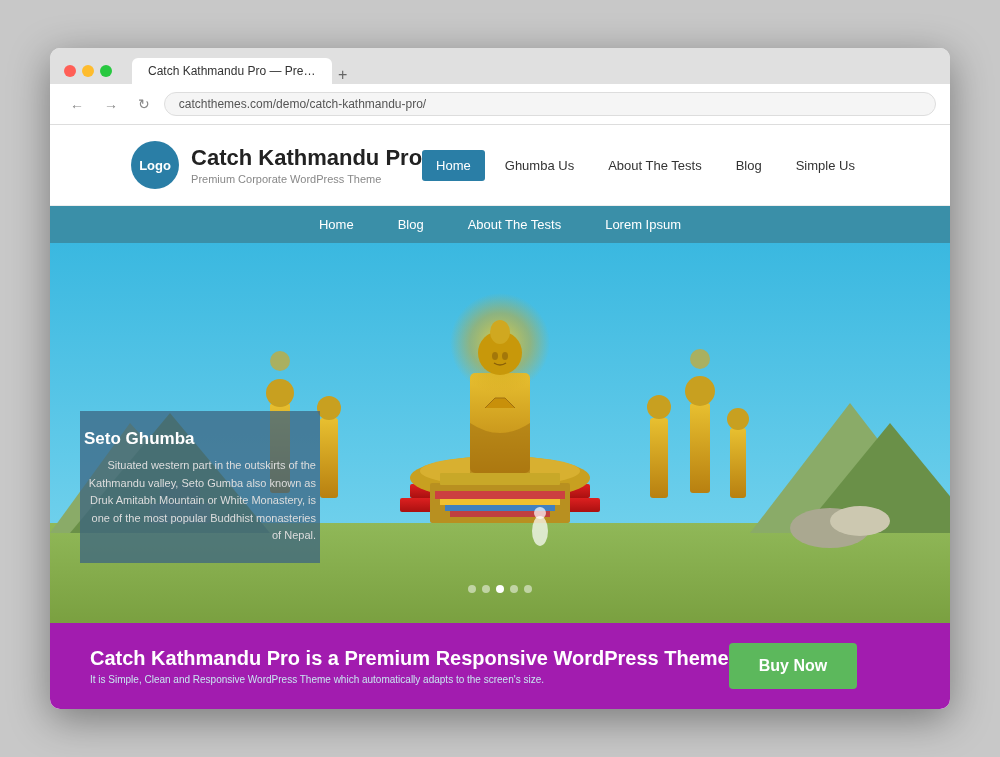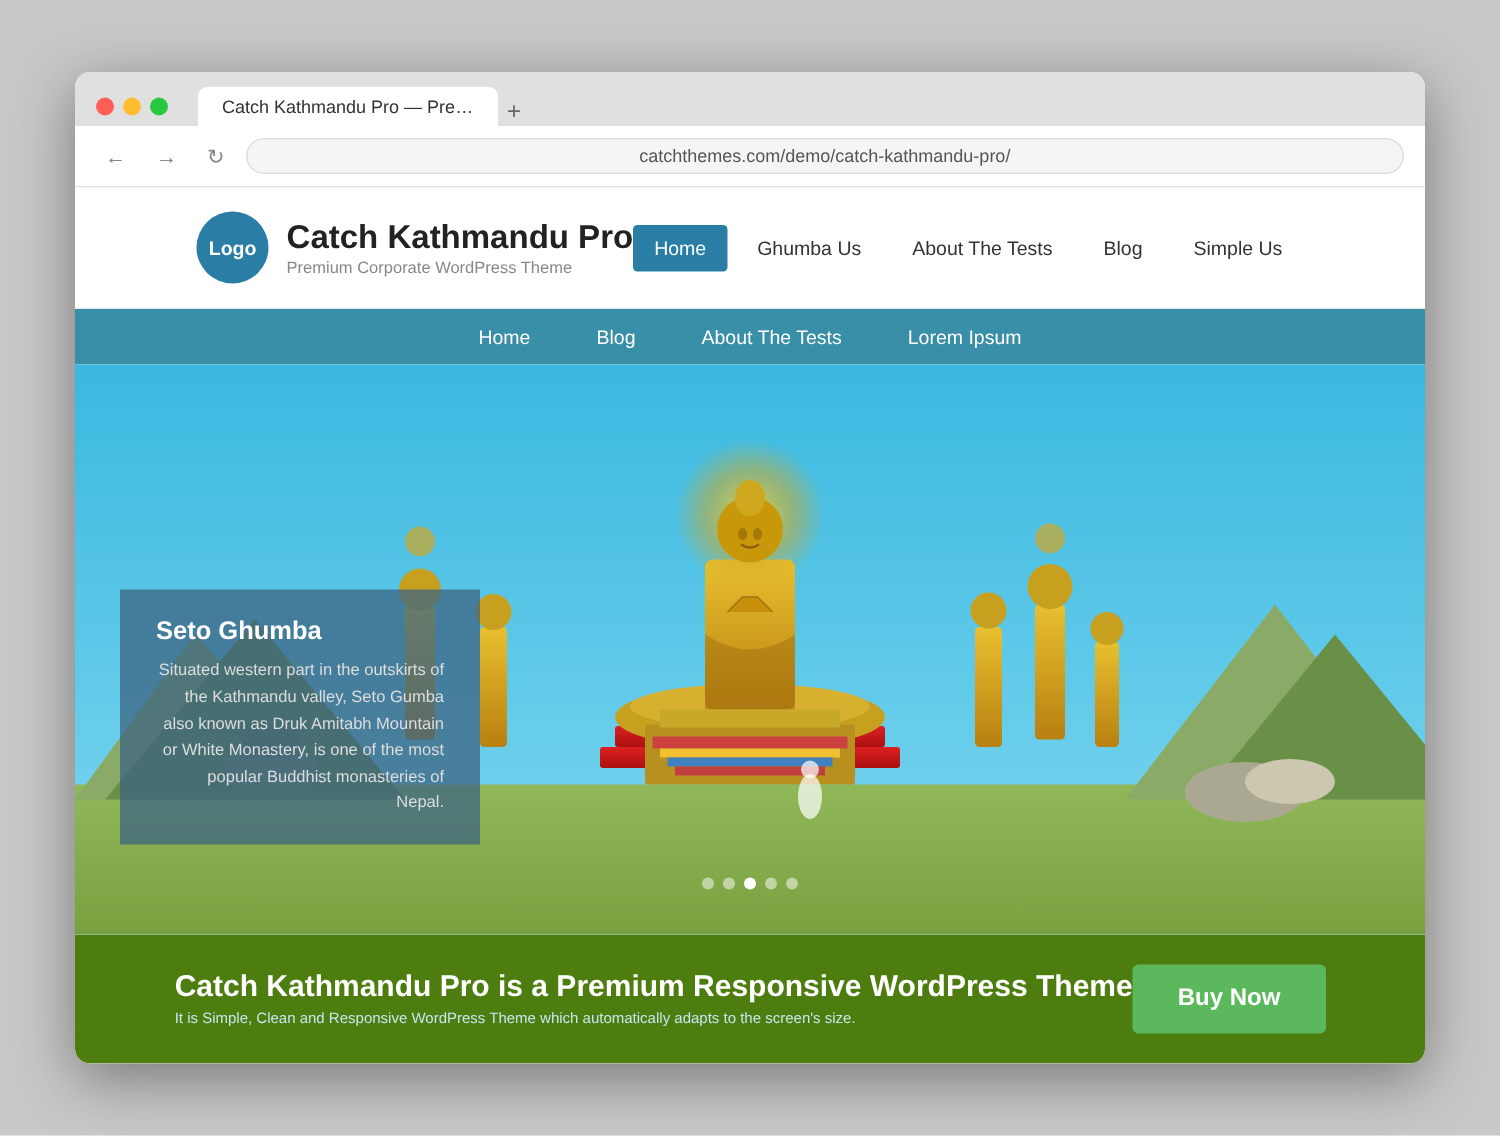--- a/index.html
+++ b/index.html
@@ -76,21 +76,20 @@
       border-radius: 3px;
     }
     .address-bar {
       flex: 1;
       background: #f5f5f5;
       border: 1px solid #ddd;
       border-radius: 20px;
       padding: 4px 14px;
       font-size: 12px;
       color: #555;
-      text-align: center;
     }
 
     
     .website {
       background: white;
     }
 
     
     .site-header {
       background: white;
@@ -175,21 +174,21 @@
       position: relative;
     }
 
     
     .slide-caption {
       position: absolute;
       bottom: 60px;
       left: 30px;
       background: rgba(60, 100, 130, 0.75);
       color: white;
-      padding: 18px 24px;
+      padding: 18px 4px;
       width: 240px;
     }
     .slide-caption-title {
       font-size: 17px;
       font-weight: bold;
       margin-bottom: 8px;
     }
     .slide-caption-text {
       font-size: 11px;
       line-height: 1.6;
@@ -211,25 +210,25 @@
       height: 8px;
       border-radius: 50%;
       background: rgba(255,255,255,0.5);
     }
     .dot.active {
       background: white;
     }
 
     
     .cta-bar {
-      background: #4d7c0f;
+      background: #a21caf;
       padding: 20px 40px;
       display: flex;
       align-items: center;
-      justify-content: center;
+      justify-content: flex-start;
     }
     .cta-text-block {}
     .cta-title {
       color: white;
       font-size: 20px;
       font-weight: bold;
       margin-bottom: 4px;
     }
     .cta-subtitle {
       color: #c8e6f0;

